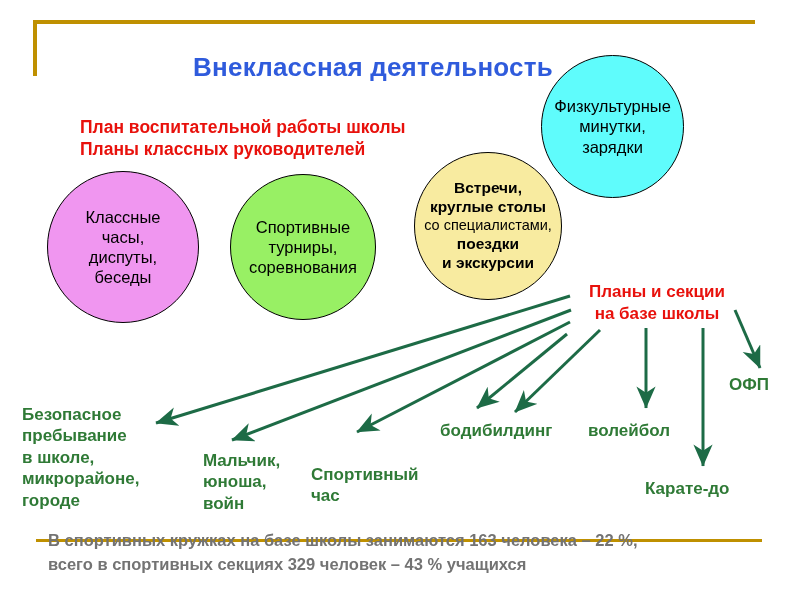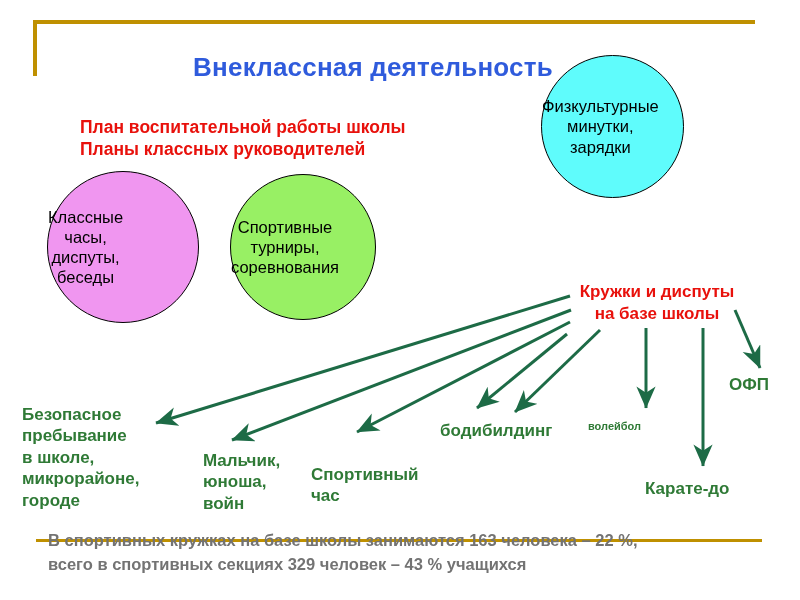--- a/index.html
+++ b/index.html
@@ -69,21 +69,21 @@
   }
 
   
   .circle {
     position: absolute;
     border: 1.5px solid #000000;
     border-radius: 50%;
     box-sizing: border-box;
     display: flex;
     align-items: center;
-    justify-content: flex-start;
+    justify-content: center;
     text-align: center;
     color: #000000;
     line-height: 1.22;
   }
   .c-pink   { left: 47px;  top: 171px; width: 152px; height: 152px; background: #f096f0; font-size: 16.5px; }
   .c-green  { left: 230px; top: 174px; width: 146px; height: 146px; background: #98f064; font-size: 16.5px; }
   .c-yellow { left: 414px; top: 152px; width: 148px; height: 148px; background: #f8eba0; font-size: 15.5px; }
   .c-cyan   { left: 541px; top: 55px;  width: 143px; height: 143px; background: #5ffcfc; font-size: 16.5px; }
 
   .circle .ln { display: block; }
@@ -109,21 +109,21 @@
     position: absolute;
     color: #2f7a36;
     font-weight: bold;
     line-height: 1.26;
     white-space: pre-line;
   }
   .leaf-bezopasnoe { left: 22px;  top: 404px; font-size: 17px; }
   .leaf-malchik    { left: 187px; top: 450px; font-size: 17px; margin-left: 16px; }
   .leaf-sportchas  { left: 311px; top: 464px; font-size: 17px; }
   .leaf-bodi       { left: 440px; top: 420px; font-size: 17px; }
-  .leaf-voley      { left: 588px; top: 420px; font-size: 11px; }
+  .leaf-voley      { left: 588px; top: 420px; font-size: 17px; }
   .leaf-ofp        { left: 729px; top: 374px; font-size: 17px; }
   .leaf-karate     { left: 645px; top: 478px; font-size: 17px; }
 
   
   .arrows {
     position: absolute;
     left: 0;
     top: 0;
     width: 800px;
     height: 600px;
@@ -195,31 +195,40 @@
   </div>
 
   <div class="circle c-green">
     <div>
       <span class="ln">Спортивные</span>
       <span class="ln">турниры,</span>
       <span class="ln">соревнования</span>
     </div>
   </div>
 
+  <div class="circle c-yellow">
+    <div>
+      <span class="ln">Встречи,</span>
+      <span class="ln">круглые столы</span>
+      <span class="ln light">со специалистами,</span>
+      <span class="ln">поездки</span>
+      <span class="ln">и экскурсии</span>
+    </div>
+  </div>
 
   <div class="circle c-cyan">
     <div>
       <span class="ln">Физкультурные</span>
       <span class="ln">минутки,</span>
       <span class="ln">зарядки</span>
     </div>
   </div>
 
   <div class="kruzhki">
-    <div>Кружки и диспуты</div>
+    <div>Планы и секции</div>
     <div>на базе школы</div>
   </div>
 
   <div class="leaf leaf-bezopasnoe">Безопасное
 пребывание
  в школе,
 микрорайоне,
  городе</div>
   <div class="leaf leaf-malchik">Мальчик,
 юноша,

